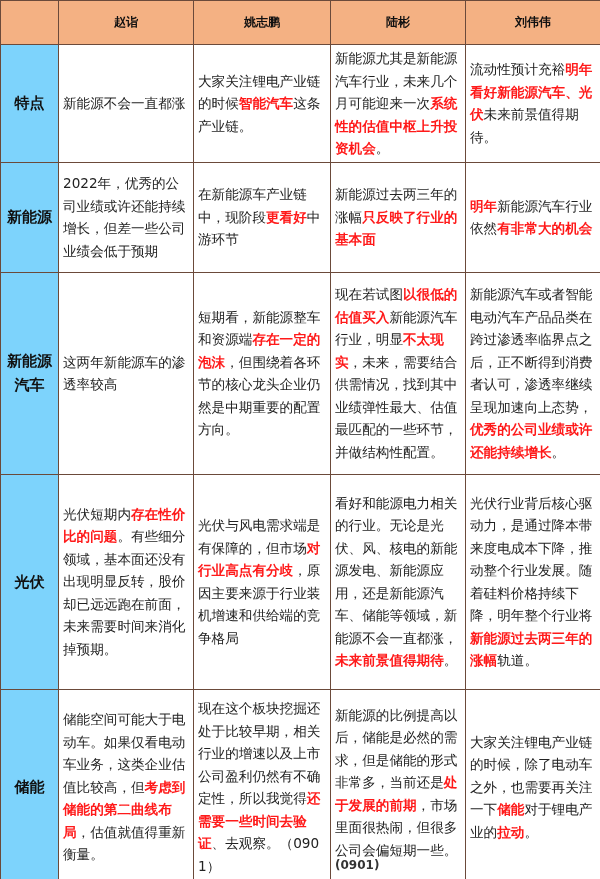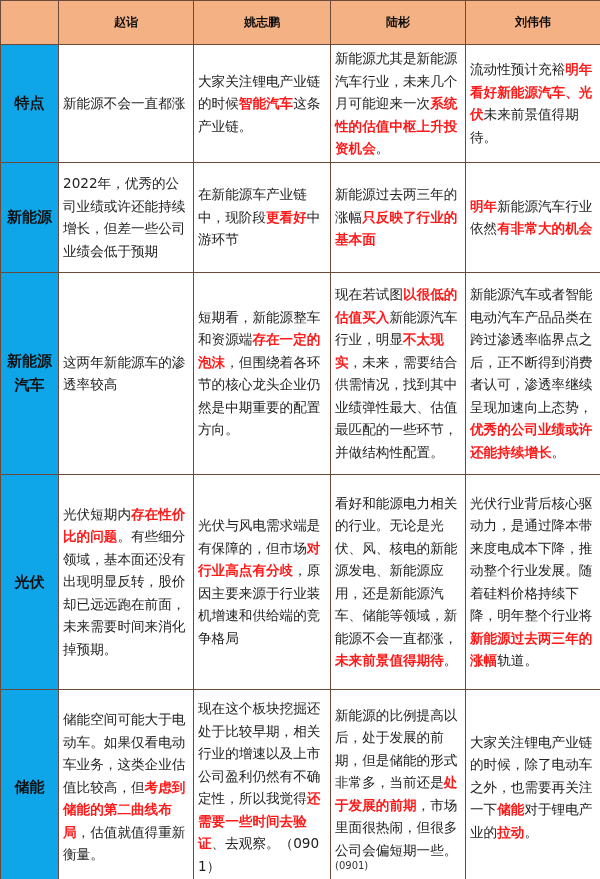--- a/index.html
+++ b/index.html
@@ -17,39 +17,39 @@
   }
   th {
     background: #f4b183;
     font-weight: bold;
     font-size: 12px;
     color: #111;
     text-align: center;
     height: 44px;
   }
   td.rowhead {
-    background: #0ea5e9;
+    background: #7dd3fc;
     font-weight: bold;
     font-size: 15px;
     color: #111;
     text-align: center;
     line-height: 24px;
     padding: 1px 1px;
   }
   td.cell {
     background: #ffffff;
     font-size: 13.6px;
     line-height: 22.5px;
     color: #222;
     padding: 2px 4px 2px 4px;
     text-align: left;
     word-break: break-all;
   }
   .hl { color: #ff1a1a; font-weight: bold; }
-  .small { font-size: 10px; line-height: 9px; color: #333; display: block; }
+  .small { font-size: 12px; line-height: 9px; color: #333; display: block; font-weight: bold; }
   tr.r1 { height: 111px; }
   tr.r2 { height: 110px; }
   tr.r3 { height: 202px; }
   tr.r4 { height: 215px; }
   tr.r5 { height: 196px; }
 </style>
 </head>
 <body>
 
 <table>
@@ -98,17 +98,17 @@
       <td class="rowhead">光伏</td>
       <td class="cell"><span>光伏短期内</span><span class="hl">存在性价比的问题</span><span>。有些细分领域，基本面还没有出现明显反转，股价却已远远跑在前面，未来需要时间来消化掉预期。</span></td>
       <td class="cell"><span>光伏与风电需求端是有保障的，但市场</span><span class="hl">对行业高点有分歧</span><span>，原因主要来源于行业装机增速和供给端的竞争格局</span></td>
       <td class="cell"><span>看好和能源电力相关的行业。无论是光伏、风、核电的新能源发电、新能源应用，还是新能源汽车、储能等领域，新能源不会一直都涨，</span><span class="hl">未来前景值得期待</span><span>。</span></td>
       <td class="cell"><span>光伏行业背后核心驱动力，是通过降本带来度电成本下降，推动整个行业发展。随着硅料价格持续下降，明年整个行业将</span><span class="hl">新能源过去两三年的涨幅</span><span>轨道。</span></td>
     </tr>
     <tr class="r5">
       <td class="rowhead">储能</td>
       <td class="cell"><span>储能空间可能大于电动车。如果仅看电动车业务，这类企业估值比较高，但</span><span class="hl">考虑到储能的第二曲线布局</span><span>，估值就值得重新衡量。</span></td>
       <td class="cell"><span>现在这个板块挖掘还处于比较早期，相关行业的增速以及上市公司盈利仍然有不确定性，所以我觉得</span><span class="hl">还需要一些时间去验证</span><span>、去观察。（0901）</span></td>
-      <td class="cell"><span>新能源的比例提高以后，处于发展的前期，但是储能的形式非常多，当前还是</span><span class="hl">处于发展的前期</span><span>，市场里面很热闹，但很多公司会偏短期一些。</span><span class="small">(0901)</span></td>
+      <td class="cell"><span>新能源的比例提高以后，储能是必然的需求，但是储能的形式非常多，当前还是</span><span class="hl">处于发展的前期</span><span>，市场里面很热闹，但很多公司会偏短期一些。</span><span class="small">(0901)</span></td>
       <td class="cell"><span>大家关注锂电产业链的时候，除了电动车之外，也需要再关注一下</span><span class="hl">储能</span><span>对于锂电产业的</span><span class="hl">拉动</span><span>。</span></td>
     </tr>
   </tbody>
 </table>
 
 </body></html>

